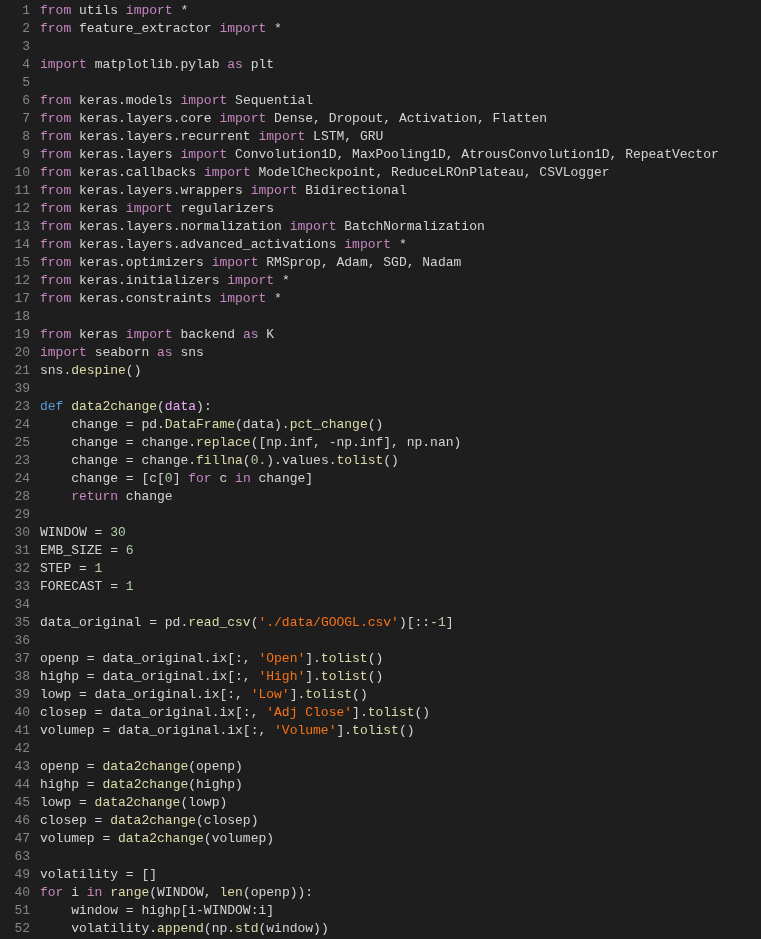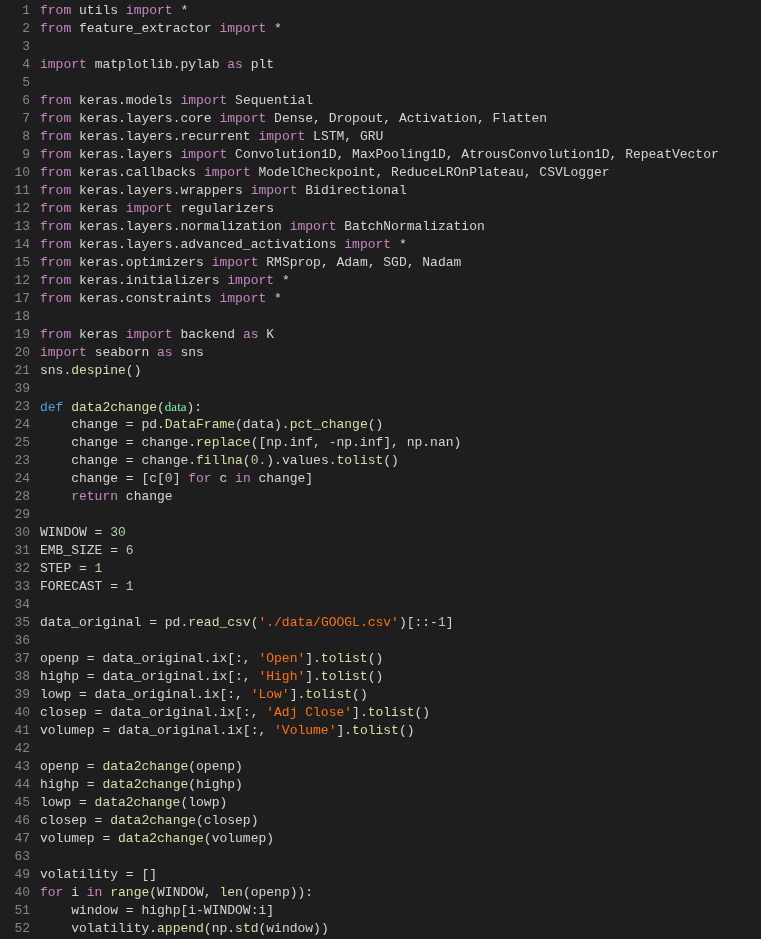--- a/index.html
+++ b/index.html
@@ -29,21 +29,21 @@
     white-space: pre;
     overflow: hidden;
   }
   .line { height: 18px; }
   .tok-kw { color: #c586c0; }     
   .tok-mod2 { color: #d4d4d4; }    
   .tok-fn { color: #dcdcaa; }      
   .tok-str { color: #f97316; }     
   .tok-num { color: #b5cea8; }     
   .tok-op { color: #d4d4d4; }
-  .tok-param { color: #86efac; font-family: Liberation Serif, serif; }     
+  .tok-param { color: #f0abfc; }     
   .tok-defname { color: #dcdcaa; } 
   .tok-const { color: #569cd6; font-family: Liberation Mono, monospace; }   
 </style>
 </head>
 <body>
 
 <div class="editor">
   <div class="gutter" id="gutter">
       <div>1</div>
       <div>2</div>

